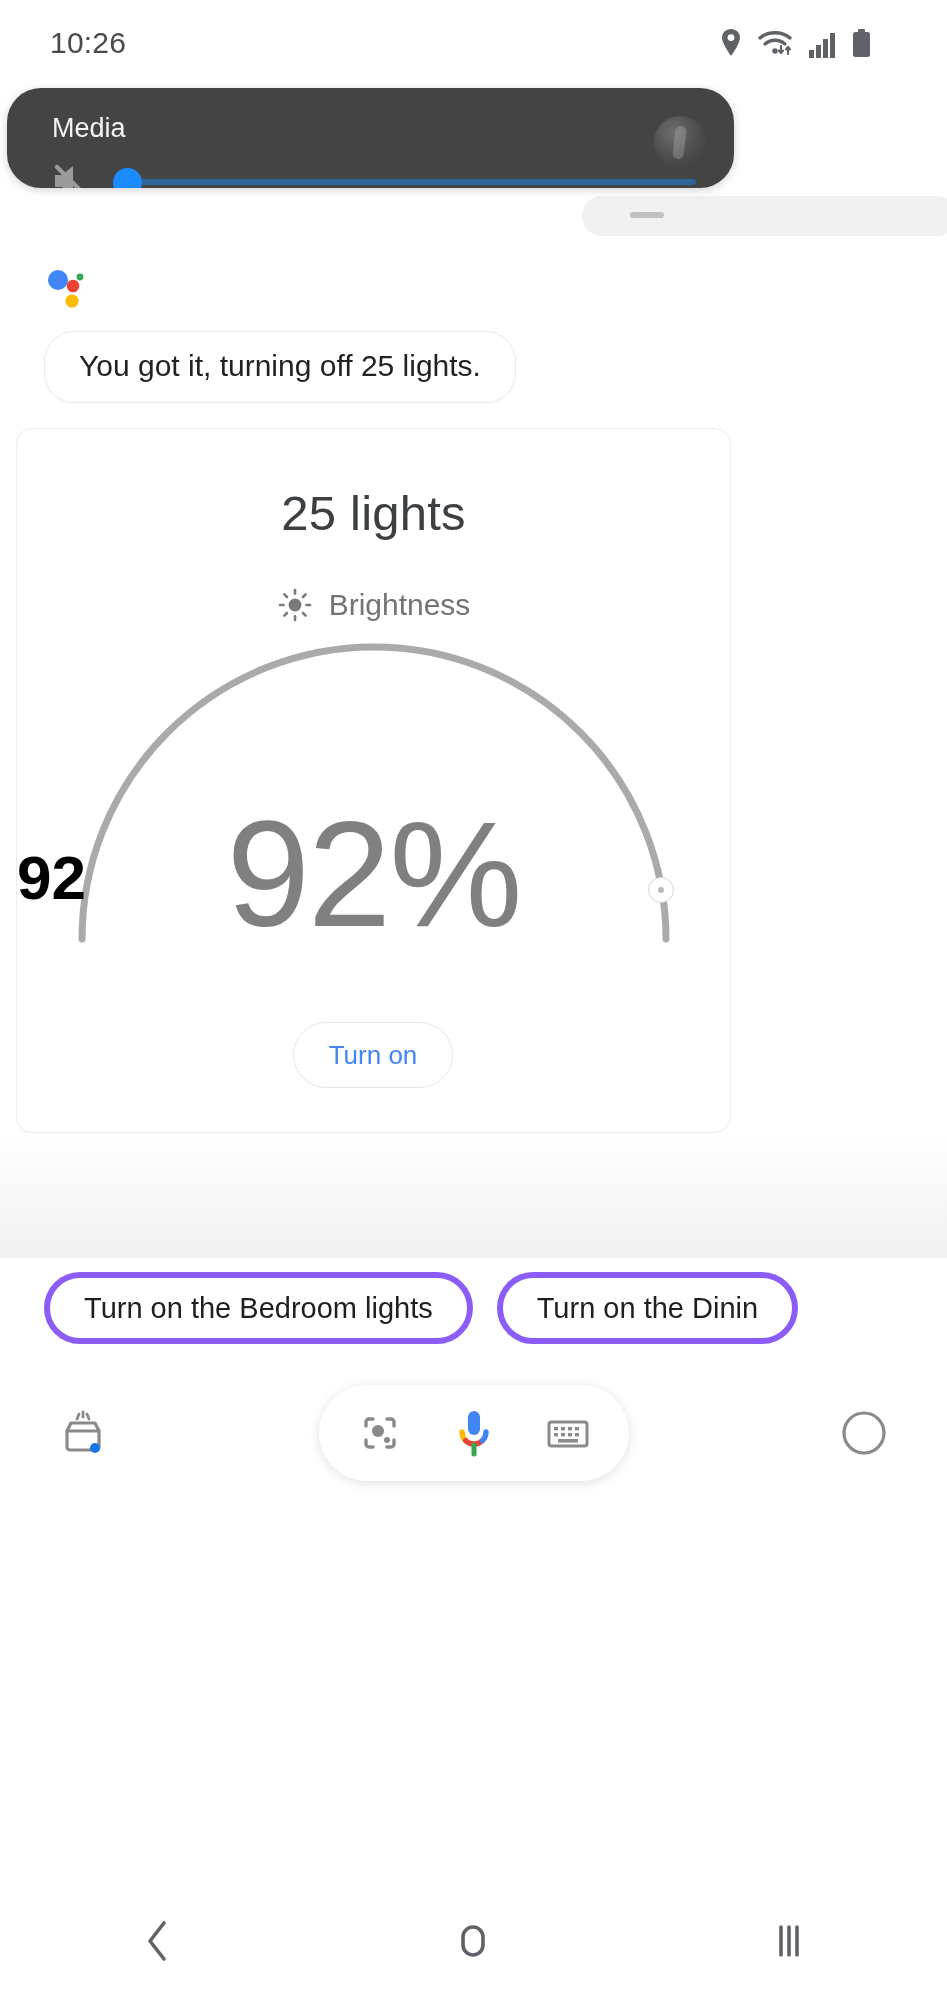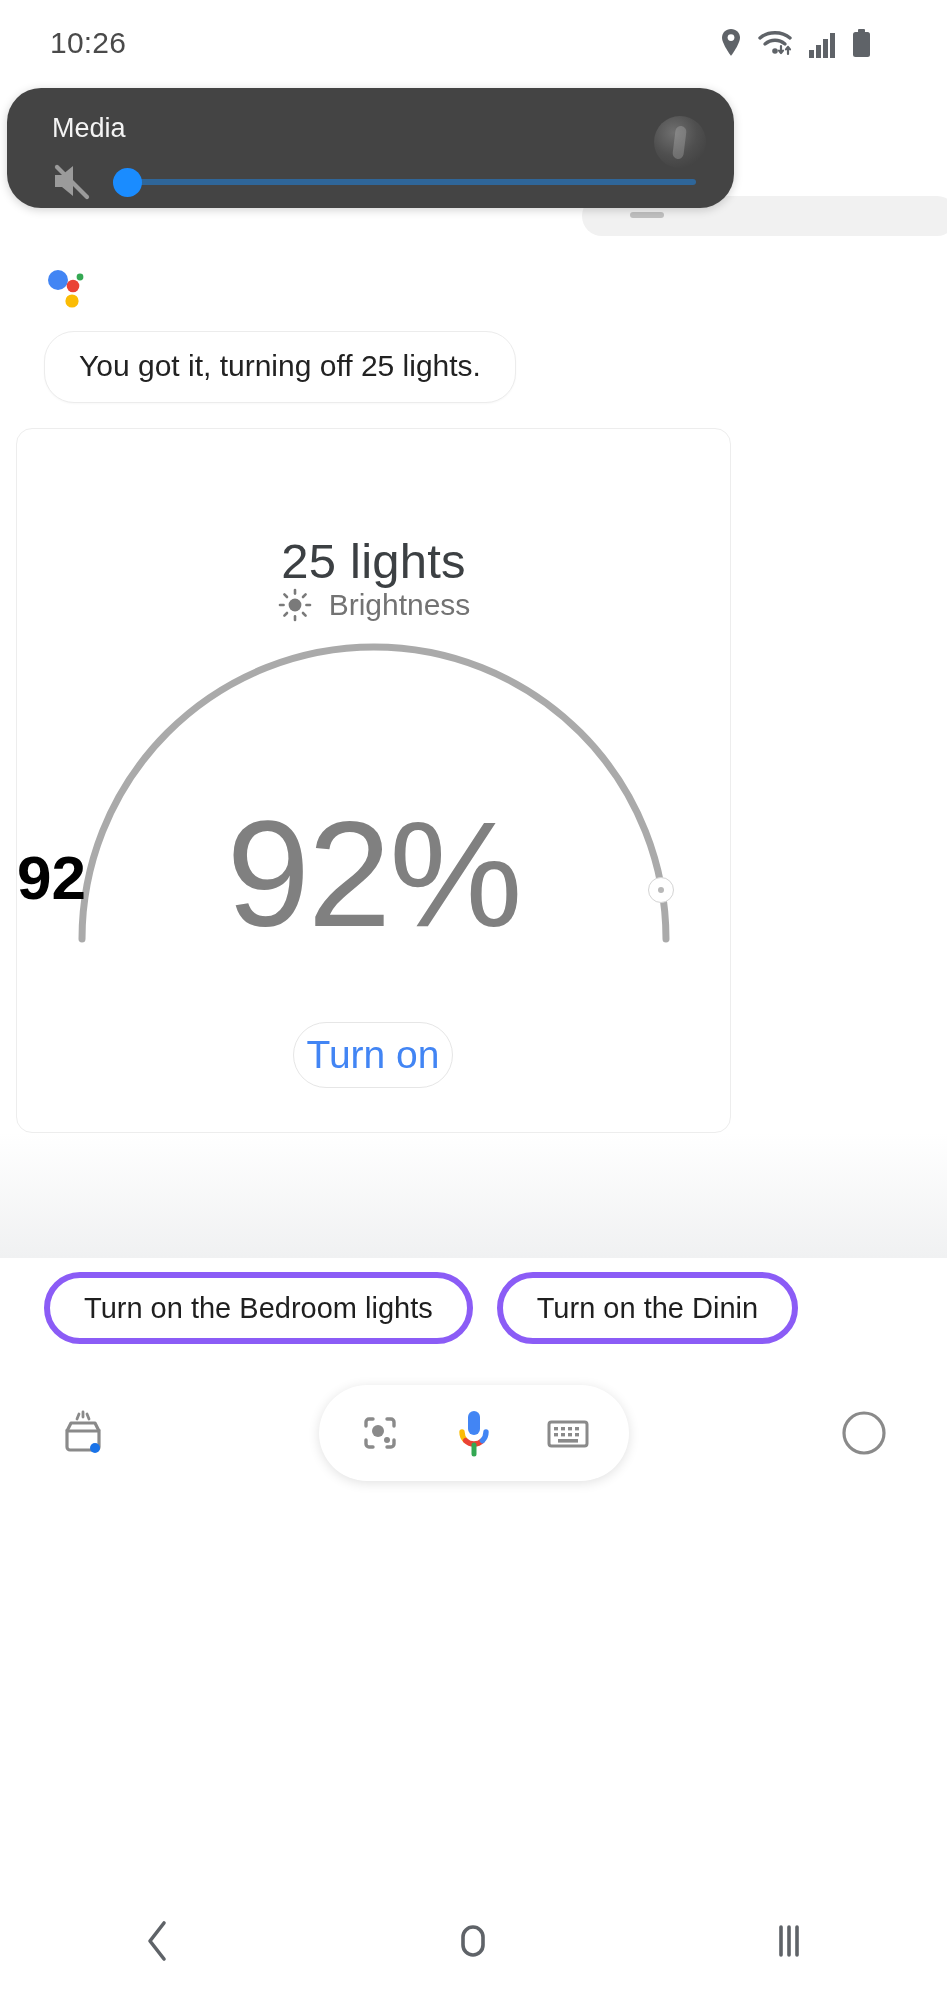--- a/index.html
+++ b/index.html
@@ -16,21 +16,21 @@
     position:absolute; top:0; left:0; width:915px; height:86px;
     display:flex; align-items:center; justify-content:space-between;
     padding: 0 44px 0 50px;
   }
   .clock { font-size:30px; color:#4a4a4a; letter-spacing:.2px; }
   .sysicons { display:flex; align-items:flex-end; gap:13px; }
   .sysicons svg { display:block; }
 
   
   .media-panel {
-    position:absolute; left:7px; top:88px; width:727px; height:120px;
+    position:absolute; left:7px; top:88px; width:727px; height:100px;
     background:#444444; border-radius:34px;
     box-shadow: 0 2px 10px rgba(0,0,0,.18);
     z-index: 6; overflow:hidden;padding-left:28px;
   }
   .media-title {
     position:absolute; left:45px; top:25px;
     color:#f4f4f4; font-size:27px; font-weight:400;
   }
   .media-avatar {
     position:absolute; right:28px; top:28px; width:52px; height:52px;
@@ -86,21 +86,21 @@
   }
   .assistant-bubble span { font-size:30px; color:#222; white-space:nowrap; }
 
   
   .bright-card {
     position:absolute; left:16px; top:428px; width:715px; height:705px;
     background:#fff; border:1px solid #ededed; border-radius:16px;
   }
   .card-title {
     position:absolute; left:0; right:0; top:56px; text-align:center;
-    font-size:49px; color:#3c4043; font-weight:400; letter-spacing:.2px;margin-top:48px;
+    font-size:49px; color:#3c4043; font-weight:400; letter-spacing:.2px;
   }
   .bright-row {
     position:absolute; left:0; right:0; top:158px;
     display:flex; align-items:center; justify-content:center; gap:16px;
   }
   .bright-row .sun { width:36px; height:36px; flex:0 0 auto; }
   .bright-row .blabel { font-size:30px; color:#737373; }
 
   
   .dial { position:absolute; left:0; right:0; top:210px; height:310px; }
@@ -119,21 +119,21 @@
     letter-spacing:-2px;
   }
   .pct-small {
     position:absolute; left:0; right:0; top:418px; text-align:left;
     font-size:62px; line-height:62px; color:#000; font-weight:700;
   }
   .turn-on-btn {
     position:absolute; left:276px; top:593px; width:160px; height:66px;
     background:#fff; border:1px solid #e6e6e6; border-radius:33px;
     display:flex; align-items:center; justify-content:center;
-    font-size:39px; color:#4285f4;
+    font-size:26px; color:#4285f4;
   }
 
   
   .gap-grad {
     position:absolute; left:0; top:1133px; width:947px; height:125px;
     background:linear-gradient(to bottom, #ffffff 0%, #f0f1f2 100%);
   }
   .lower-pane {
     position:absolute; left:0; top:1258px; width:947px; height:742px; background:#fff;
   }

